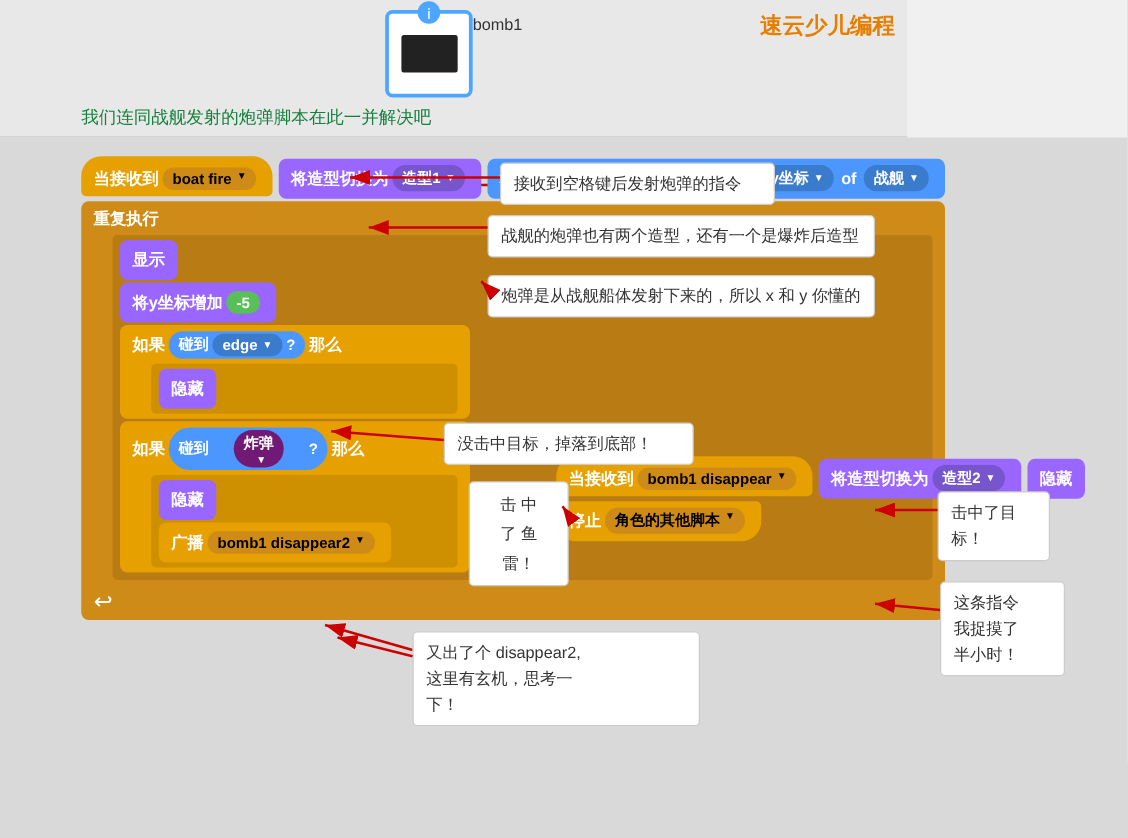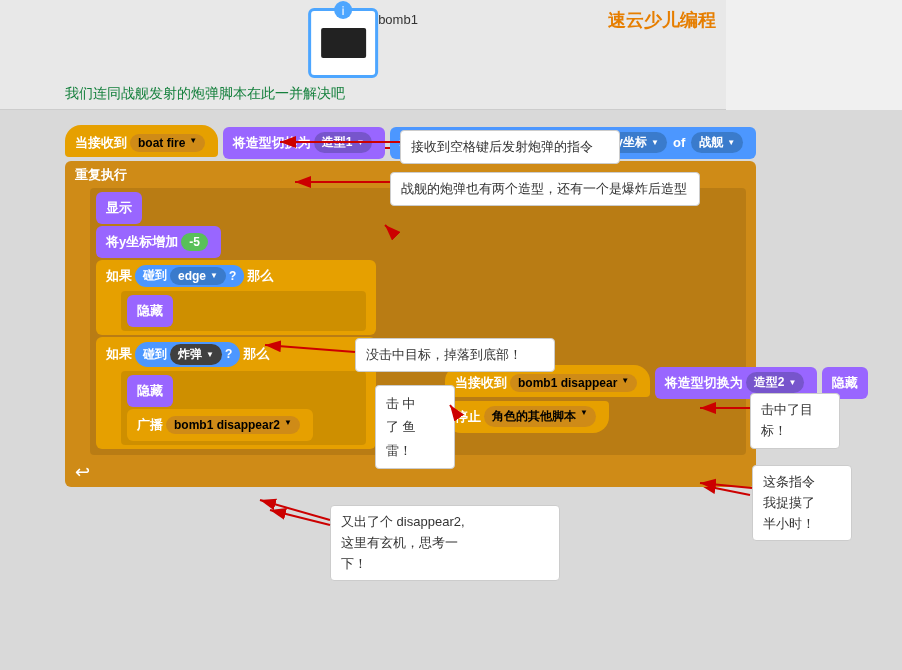--- a/index.html
+++ b/index.html
@@ -333,21 +333,21 @@
             </div>
           </div>
           <br>
 
           
           <div style="background:#e6a000; border-radius:6px; padding:5px 10px 0 10px; margin-bottom:2px; display:inline-block; min-width:280px;">
             <div style="display:flex; align-items:center; color:white; font-weight:bold; font-size:13px; padding-bottom:4px;">
               <span>如果</span>
               <span style="display:inline-flex; align-items:center; background:#4c97ff; border-radius:20px; padding:2px 8px; font-size:12px; margin:0 3px;">
                 <span>碰到</span>
-                <span style="display:inline-flex; align-items:center; background:#404040; border-radius:20px; padding:2px 8px; font-size:12px; margin:0 3px;">
+                <span style="display:inline-flex; align-items:center; background:#701a75; border-radius:20px; padding:2px 8px; font-size:12px; margin:0 20px;flex-direction:column;">
                   <span>炸弹</span>
                   <span class="dropdown-arrow">▼</span>
                 </span>
                 <span>?</span>
               </span>
               <span>那么</span>
             </div>
             <div style="background: rgba(0,0,0,0.1); border-radius:4px; margin-left:15px; padding:4px 6px; margin-bottom:4px;">
               
               <div class="block block-purple" style="display:inline-flex; margin-bottom:2px;">
@@ -406,26 +406,29 @@
     </div>
 
     <div class="annotation" style="top:20px; left:400px; width:220px;">
       <span>接收到空格键后发射炮弹的指令</span>
     </div>
 
     <div class="annotation" style="top:62px; left:390px; width:310px;">
       <span>战舰的炮弹也有两个造型，还有一个是爆炸后造型</span>
     </div>
 
+    <div class="annotation" style="top:110px; left:390px; width:310px;">
+      <span>炮弹是从战舰船体发射下来的，所以 x 和 y 你懂的</span>
+    </div>
 
     <div class="annotation" style="top:228px; left:355px; width:200px;">
       <span>没击中目标，掉落到底部！</span>
     </div>
 
-    <div class="annotation" style="top:275px; left:375px; width:80px; text-align:left; line-height:1.8;">
+    <div class="annotation" style="top:275px; left:375px; width:80px; text-align:center; line-height:1.8;">
       <span>击 中<br>了 鱼<br>雷！</span>
     </div>
 
     <div class="annotation" style="top:283px; left:750px; width:90px; line-height:1.6;">
       <span>击中了目<br>标！</span>
     </div>
 
     <div class="annotation" style="top:355px; left:752px; width:100px; line-height:1.6;">
       <span>这条指令<br>我捉摸了<br>半小时！</span>
     </div>

